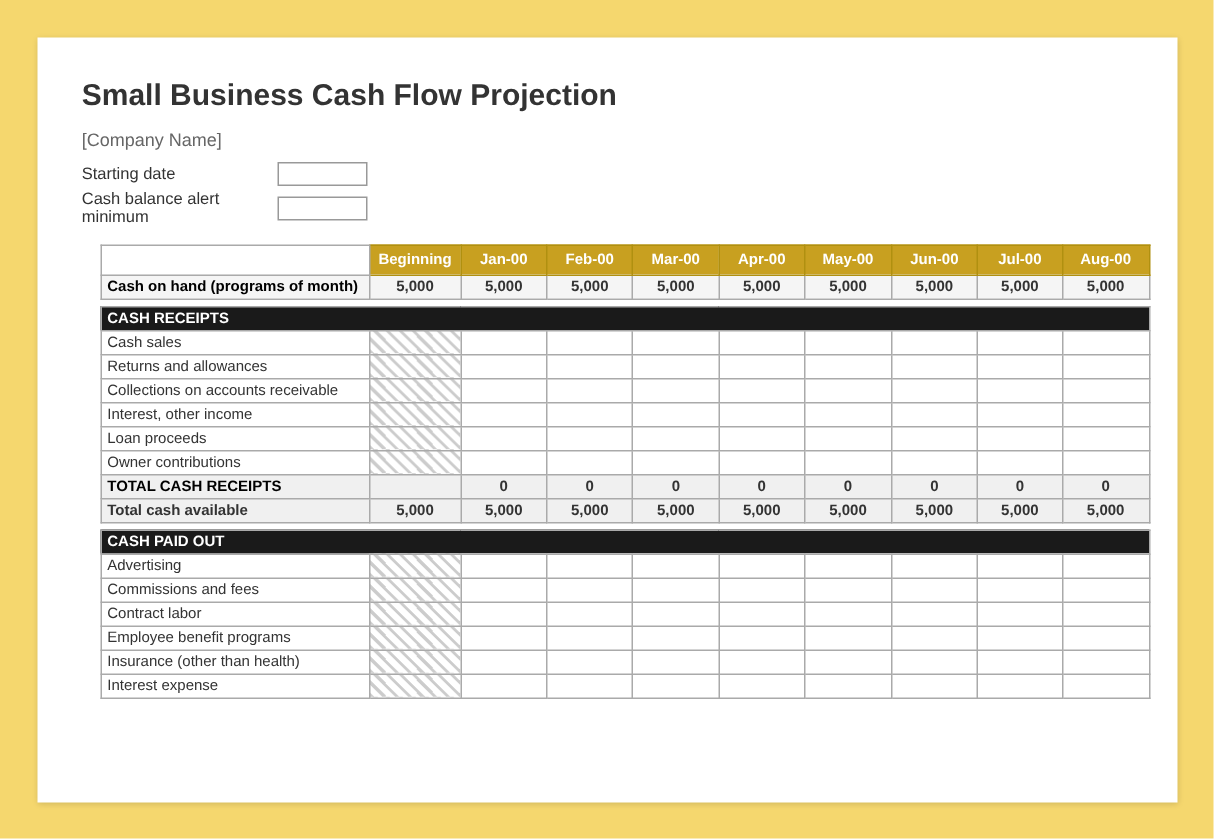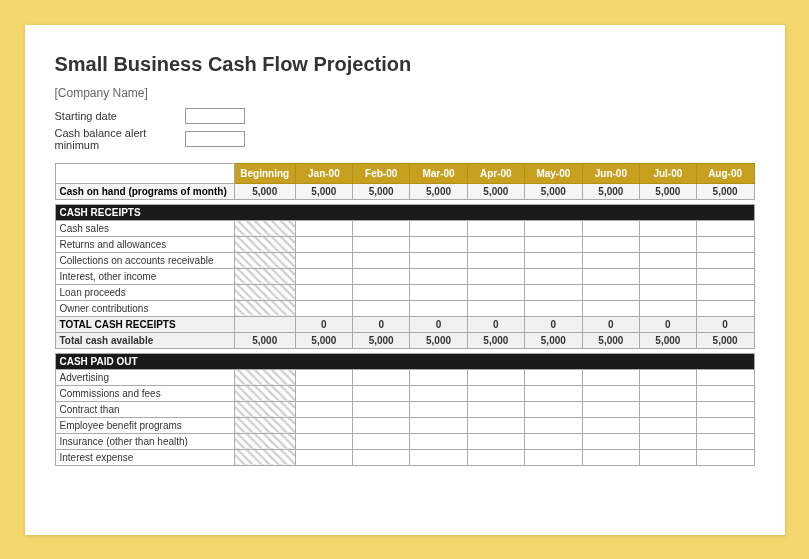--- a/index.html
+++ b/index.html
@@ -44,20 +44,21 @@
       width: 60px;
       height: 16px;
       border: 1px solid #999;
       background: #fff;
     }
     .spreadsheet {
       width: 100%;
       border-collapse: collapse;
       margin-top: 12px;
       font-size: 10px;
+      margin-left: 12px;
     }
     .spreadsheet th, .spreadsheet td {
       border: 1px solid #aaa;
       padding: 2px 4px;
       white-space: nowrap;
     }
     .col-label {
       width: 180px;
       text-align: left;
     }
@@ -303,21 +304,21 @@
         <td class="col-data empty-cell"></td>
         <td class="col-data empty-cell"></td>
         <td class="col-data empty-cell"></td>
         <td class="col-data empty-cell"></td>
         <td class="col-data empty-cell"></td>
         <td class="col-data empty-cell"></td>
         <td class="col-data empty-cell"></td>
         <td class="col-data empty-cell"></td>
       </tr>
       <tr class="list-item">
-        <td class="col-label label-cell">Contract than</td>
+        <td class="col-label label-cell">Contract labor</td>
         <td class="col-data hatched"></td>
         <td class="col-data empty-cell"></td>
         <td class="col-data empty-cell"></td>
         <td class="col-data empty-cell"></td>
         <td class="col-data empty-cell"></td>
         <td class="col-data empty-cell"></td>
         <td class="col-data empty-cell"></td>
         <td class="col-data empty-cell"></td>
         <td class="col-data empty-cell"></td>
       </tr>

